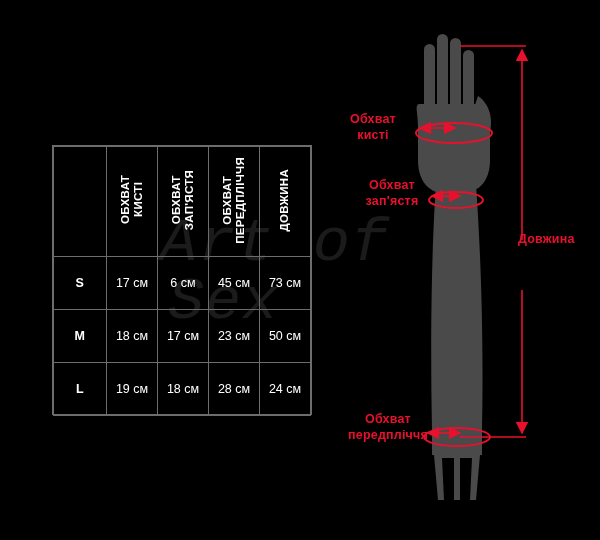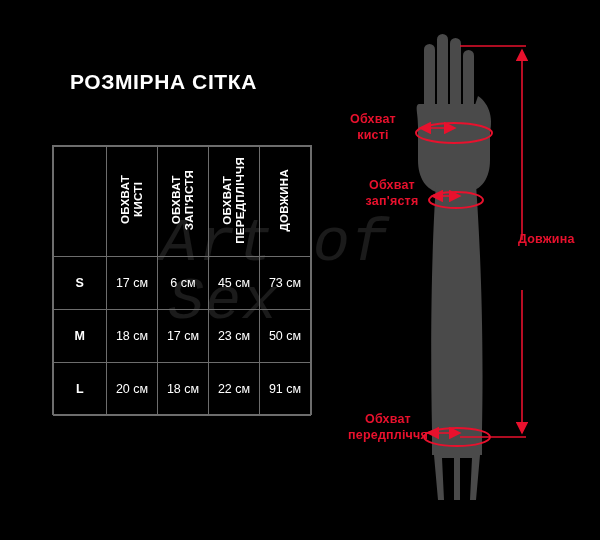--- a/index.html
+++ b/index.html
@@ -131,21 +131,20 @@
 <body>
 
 <div id="root">
 
   <div class="watermark">
     <span>Art</span>
     <span>of</span>
     <span class="wm2">Sex</span>
   </div>
 
-  <div class="title">РОЗМІРНА СІТКА</div>
 
   <div class="table-wrap">
     <table class="size-table">
       <tbody>
           <tr class="head-row">
         <th class="corner"></th>
         <th><span class="vtext">ОБХВАТ
 КИСТІ</span></th>
         <th><span class="vtext">ОБХВАТ
 ЗАП'ЯСТЯ</span></th>
@@ -162,24 +161,24 @@
       </tr>
       <tr class="data-row">
         <td class="size-label">M</td>
         <td>18 см</td>
         <td>17 см</td>
         <td>23 см</td>
         <td>50 см</td>
       </tr>
       <tr class="data-row">
         <td class="size-label">L</td>
-        <td>20 см</td>
+        <td>19 см</td>
         <td>18 см</td>
-        <td>22 см</td>
-        <td>91 см</td>
+        <td>28 см</td>
+        <td>24 см</td>
       </tr>
     </tbody>
       </table>
   </div>
 
   <div class="illus">
     <svg width="290" height="540" viewBox="0 0 290 540">
       <defs>
         <marker id="arrowR" markerWidth="8" markerHeight="8" refX="7" refY="4" orient="auto">
           <path d="M0,0 L8,4 L0,8 z" fill="#e8112d"></path>

